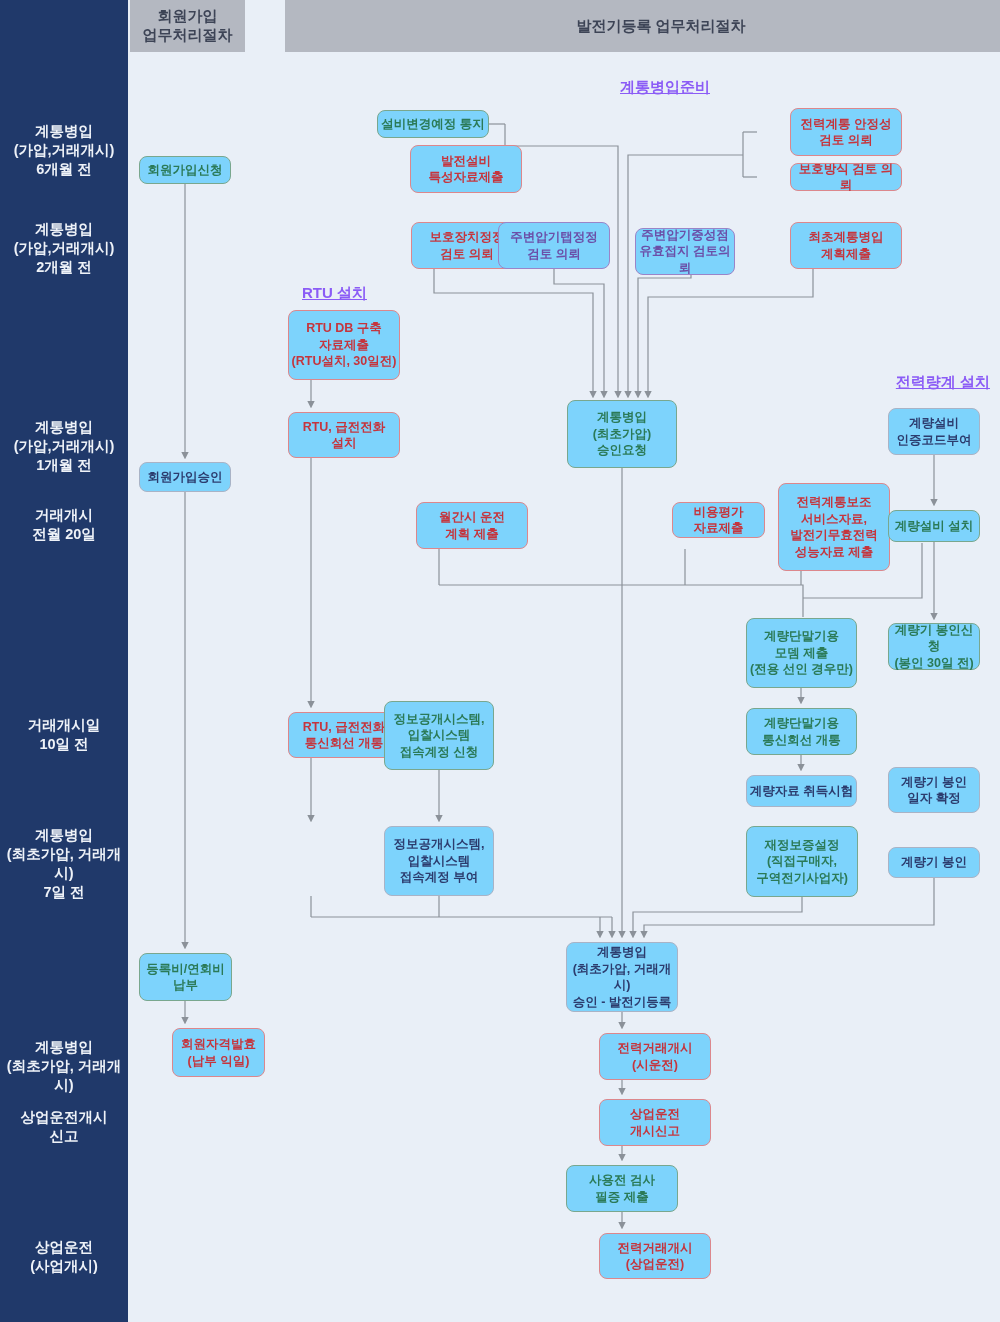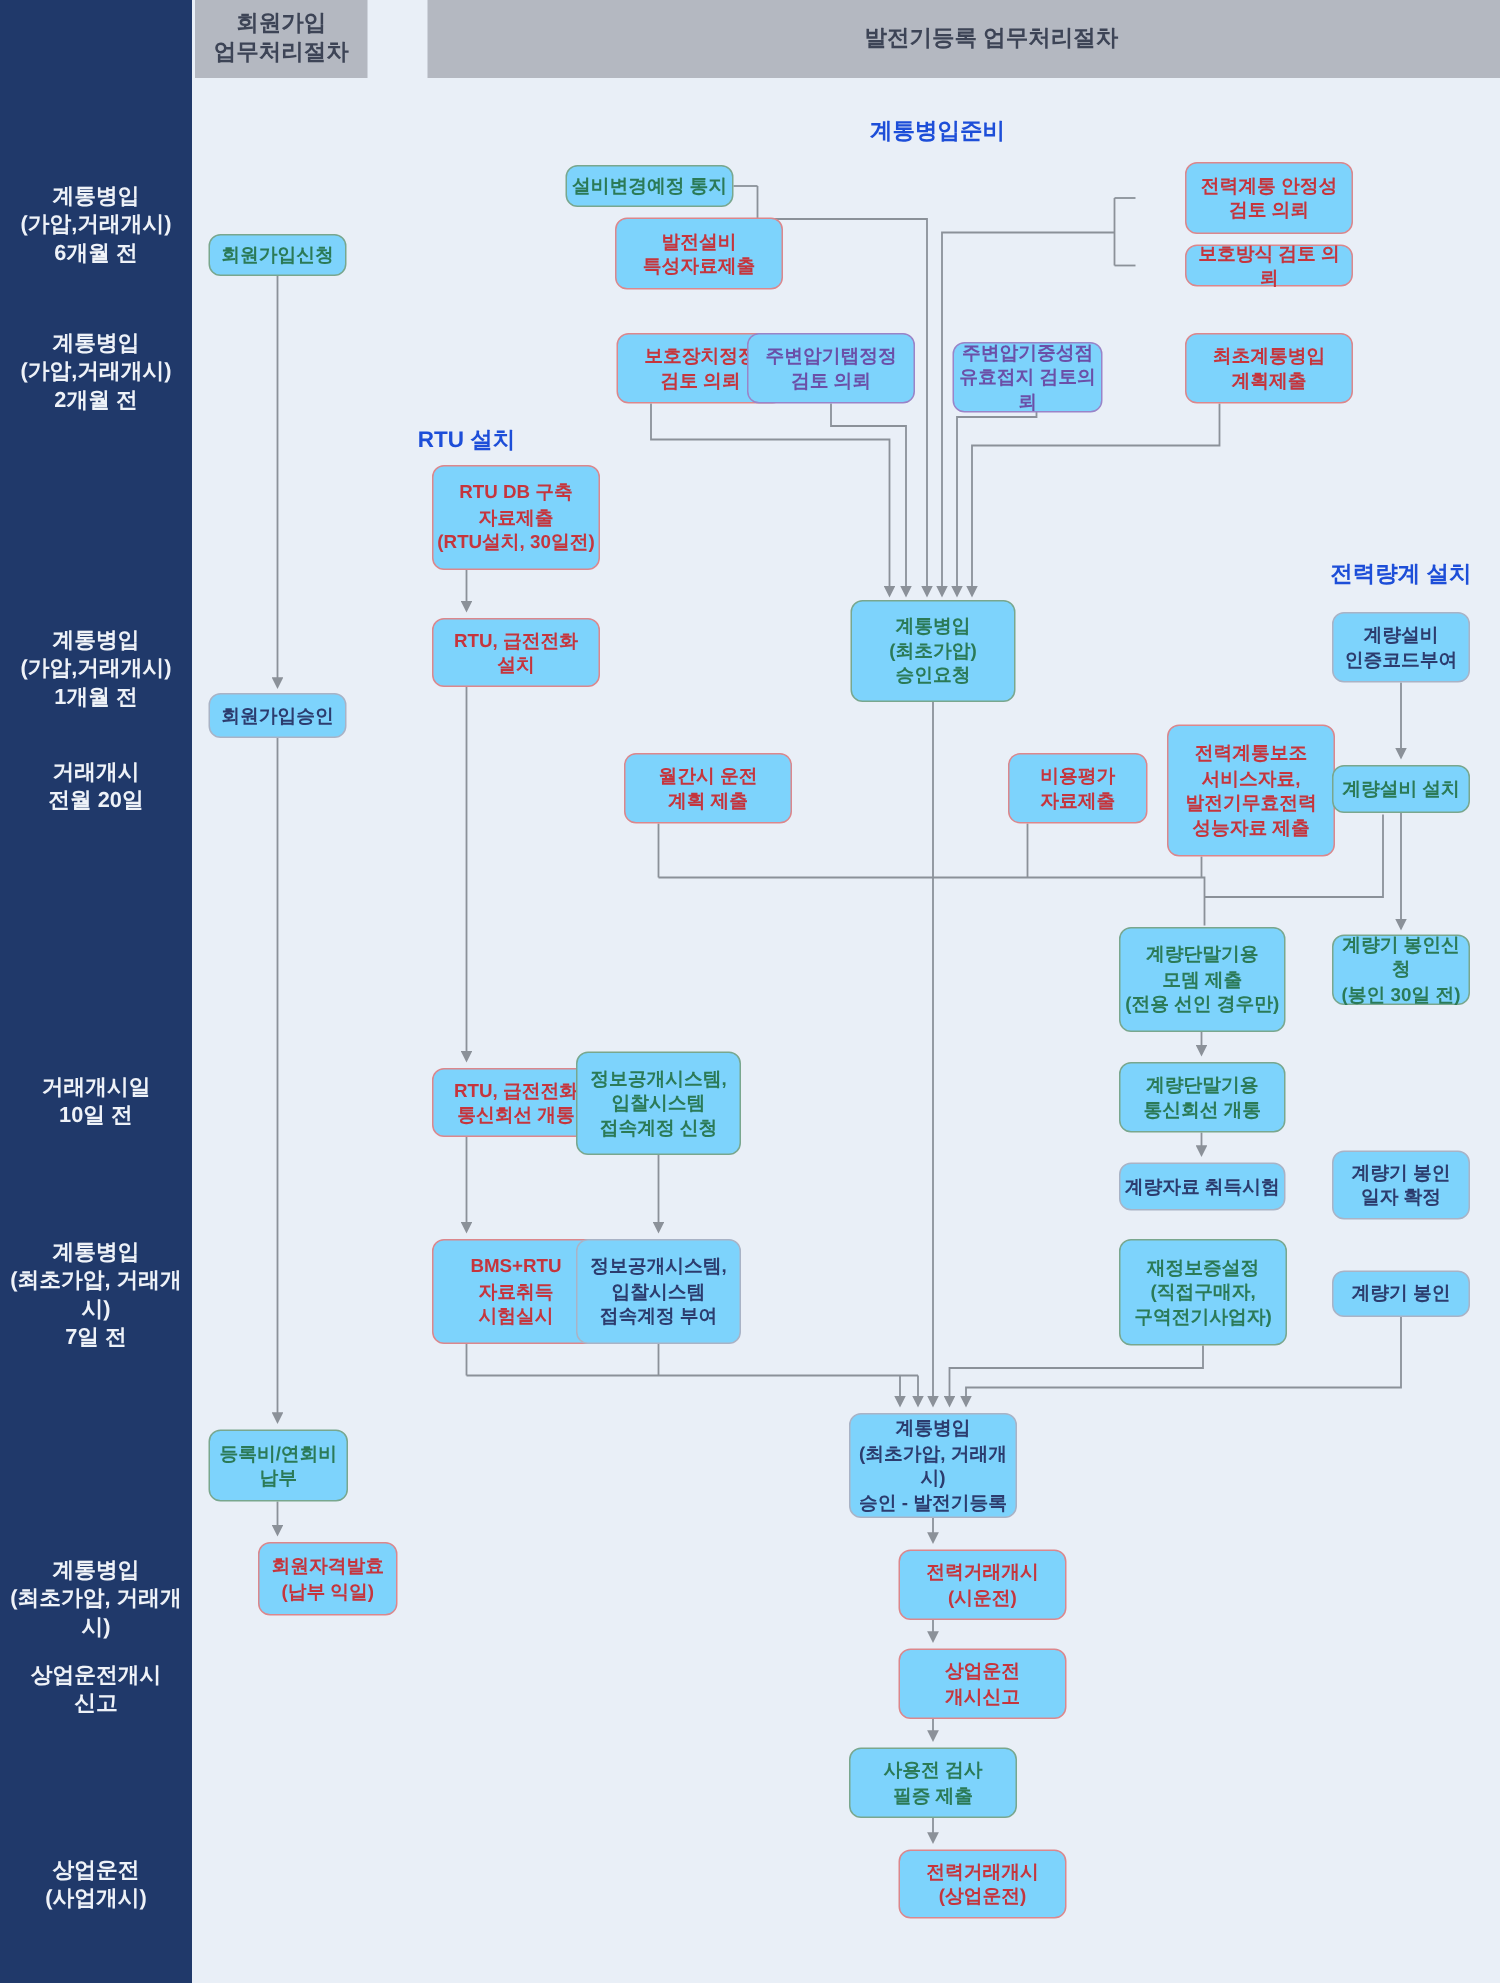--- a/index.html
+++ b/index.html
@@ -6,22 +6,22 @@
   .stage{position:relative;width:1000px;height:1322px;background:#e9eff7;
          font-family:"Liberation Sans","DejaVu Sans",sans-serif;overflow:hidden;}
   .sidebar{position:absolute;left:0;top:0;width:128px;height:1322px;background:#20396a;}
   .side-label{position:absolute;left:0;width:128px;color:#eef2f8;font-weight:bold;
               font-size:14.5px;line-height:1.32;text-align:center;white-space:pre-line;}
   .hdr{position:absolute;top:0;height:52px;background:#b4b8c1;color:#3d4456;
        font-weight:bold;font-size:15px;display:flex;align-items:center;justify-content:center;
        text-align:center;white-space:pre-line;line-height:1.25;}
   .hdr-membership{left:130px;width:115px;}
   .hdr-generator{left:248px;width:752px;margin-left:37px;}
-  .sec{position:absolute;font-weight:bold;font-size:15px;color:#1d4ed8;
-       text-align:center;white-space:pre-line;}
+  .sec{position:absolute;font-weight:bold;font-size:15px;color:#8b5cf6;
+       text-align:right;white-space:pre-line;text-decoration:underline;}
   .node{position:absolute;background:#7dd3fc;border:1.5px solid #a9b3c6;border-radius:8px;
         display:flex;align-items:center;justify-content:center;text-align:center;
         white-space:pre-line;font-weight:bold;font-size:12.5px;line-height:1.32;
         padding:2px;box-sizing:border-box;}
   .node[data-color="red"]{color:#c5353d;border-color:#dc878c;margin-left:33px;}
   .node[data-color="green"]{color:#2b7a57;border-color:#79a78e;}
   .node[data-color="purple"]{color:#6b4fa8;border-color:#9a84c8;}
   .node[data-color="navy"]{color:#2c3c6e;border-color:#a9b3c6;}
   svg.wires{position:absolute;left:0;top:0;pointer-events:none;}
 </style>
@@ -144,21 +144,21 @@
 (RTU설치, 30일전)</div>
   <div class="node" style="left:255px;top:412px;width:112px;height:46px" data-color="red">RTU, 급전전화
 설치</div>
   <div class="node" style="left:567px;top:400px;width:110px;height:68px" data-color="green">계통병입
 (최초가압)
 승인요청</div>
   <div class="node" style="left:888px;top:408px;width:92px;height:47px" data-color="navy">계량설비
 인증코드부여</div>
   <div class="node" style="left:383px;top:502px;width:112px;height:47px" data-color="red">월간시 운전
 계획 제출</div>
-  <div class="node" style="left:639px;top:502px;width:93px;height:47px" data-color="red">비용평가
+  <div class="node" style="left:639px;top:502px;width:93px;height:36px" data-color="red">비용평가
 자료제출</div>
   <div class="node" style="left:745px;top:483px;width:112px;height:88px" data-color="red">전력계통보조
 서비스자료,
 발전기무효전력
 성능자료 제출</div>
   <div class="node" style="left:888px;top:510px;width:92px;height:32px" data-color="green">계량설비 설치</div>
   <div class="node" style="left:746px;top:618px;width:111px;height:70px" data-color="green">계량단말기용
 모뎀 제출
 (전용 선인 경우만)</div>
   <div class="node" style="left:888px;top:623px;width:92px;height:47px" data-color="green">계량기 봉인신청
@@ -166,23 +166,20 @@
   <div class="node" style="left:255px;top:712px;width:112px;height:46px" data-color="red">RTU, 급전전화
 통신회선 개통</div>
   <div class="node" style="left:384px;top:701px;width:110px;height:69px" data-color="green">정보공개시스템,
 입찰시스템
 접속계정 신청</div>
   <div class="node" style="left:746px;top:708px;width:111px;height:47px" data-color="green">계량단말기용
 통신회선 개통</div>
   <div class="node" style="left:746px;top:775px;width:111px;height:32px" data-color="navy">계량자료 취득시험</div>
   <div class="node" style="left:888px;top:767px;width:92px;height:46px" data-color="navy">계량기 봉인
 일자 확정</div>
-  <div class="node" style="left:255px;top:826px;width:112px;height:70px" data-color="red">BMS+RTU
-자료취득
-시험실시</div>
   <div class="node" style="left:384px;top:826px;width:110px;height:70px" data-color="navy">정보공개시스템,
 입찰시스템
 접속계정 부여</div>
   <div class="node" style="left:746px;top:826px;width:112px;height:71px" data-color="green">재정보증설정
 (직접구매자,
 구역전기사업자)</div>
   <div class="node" style="left:888px;top:847px;width:92px;height:31px" data-color="navy">계량기 봉인</div>
   <div class="node" style="left:139px;top:953px;width:93px;height:48px" data-color="green">등록비/연회비
 납부</div>
   <div class="node" style="left:139px;top:1028px;width:93px;height:49px" data-color="red">회원자격발효

